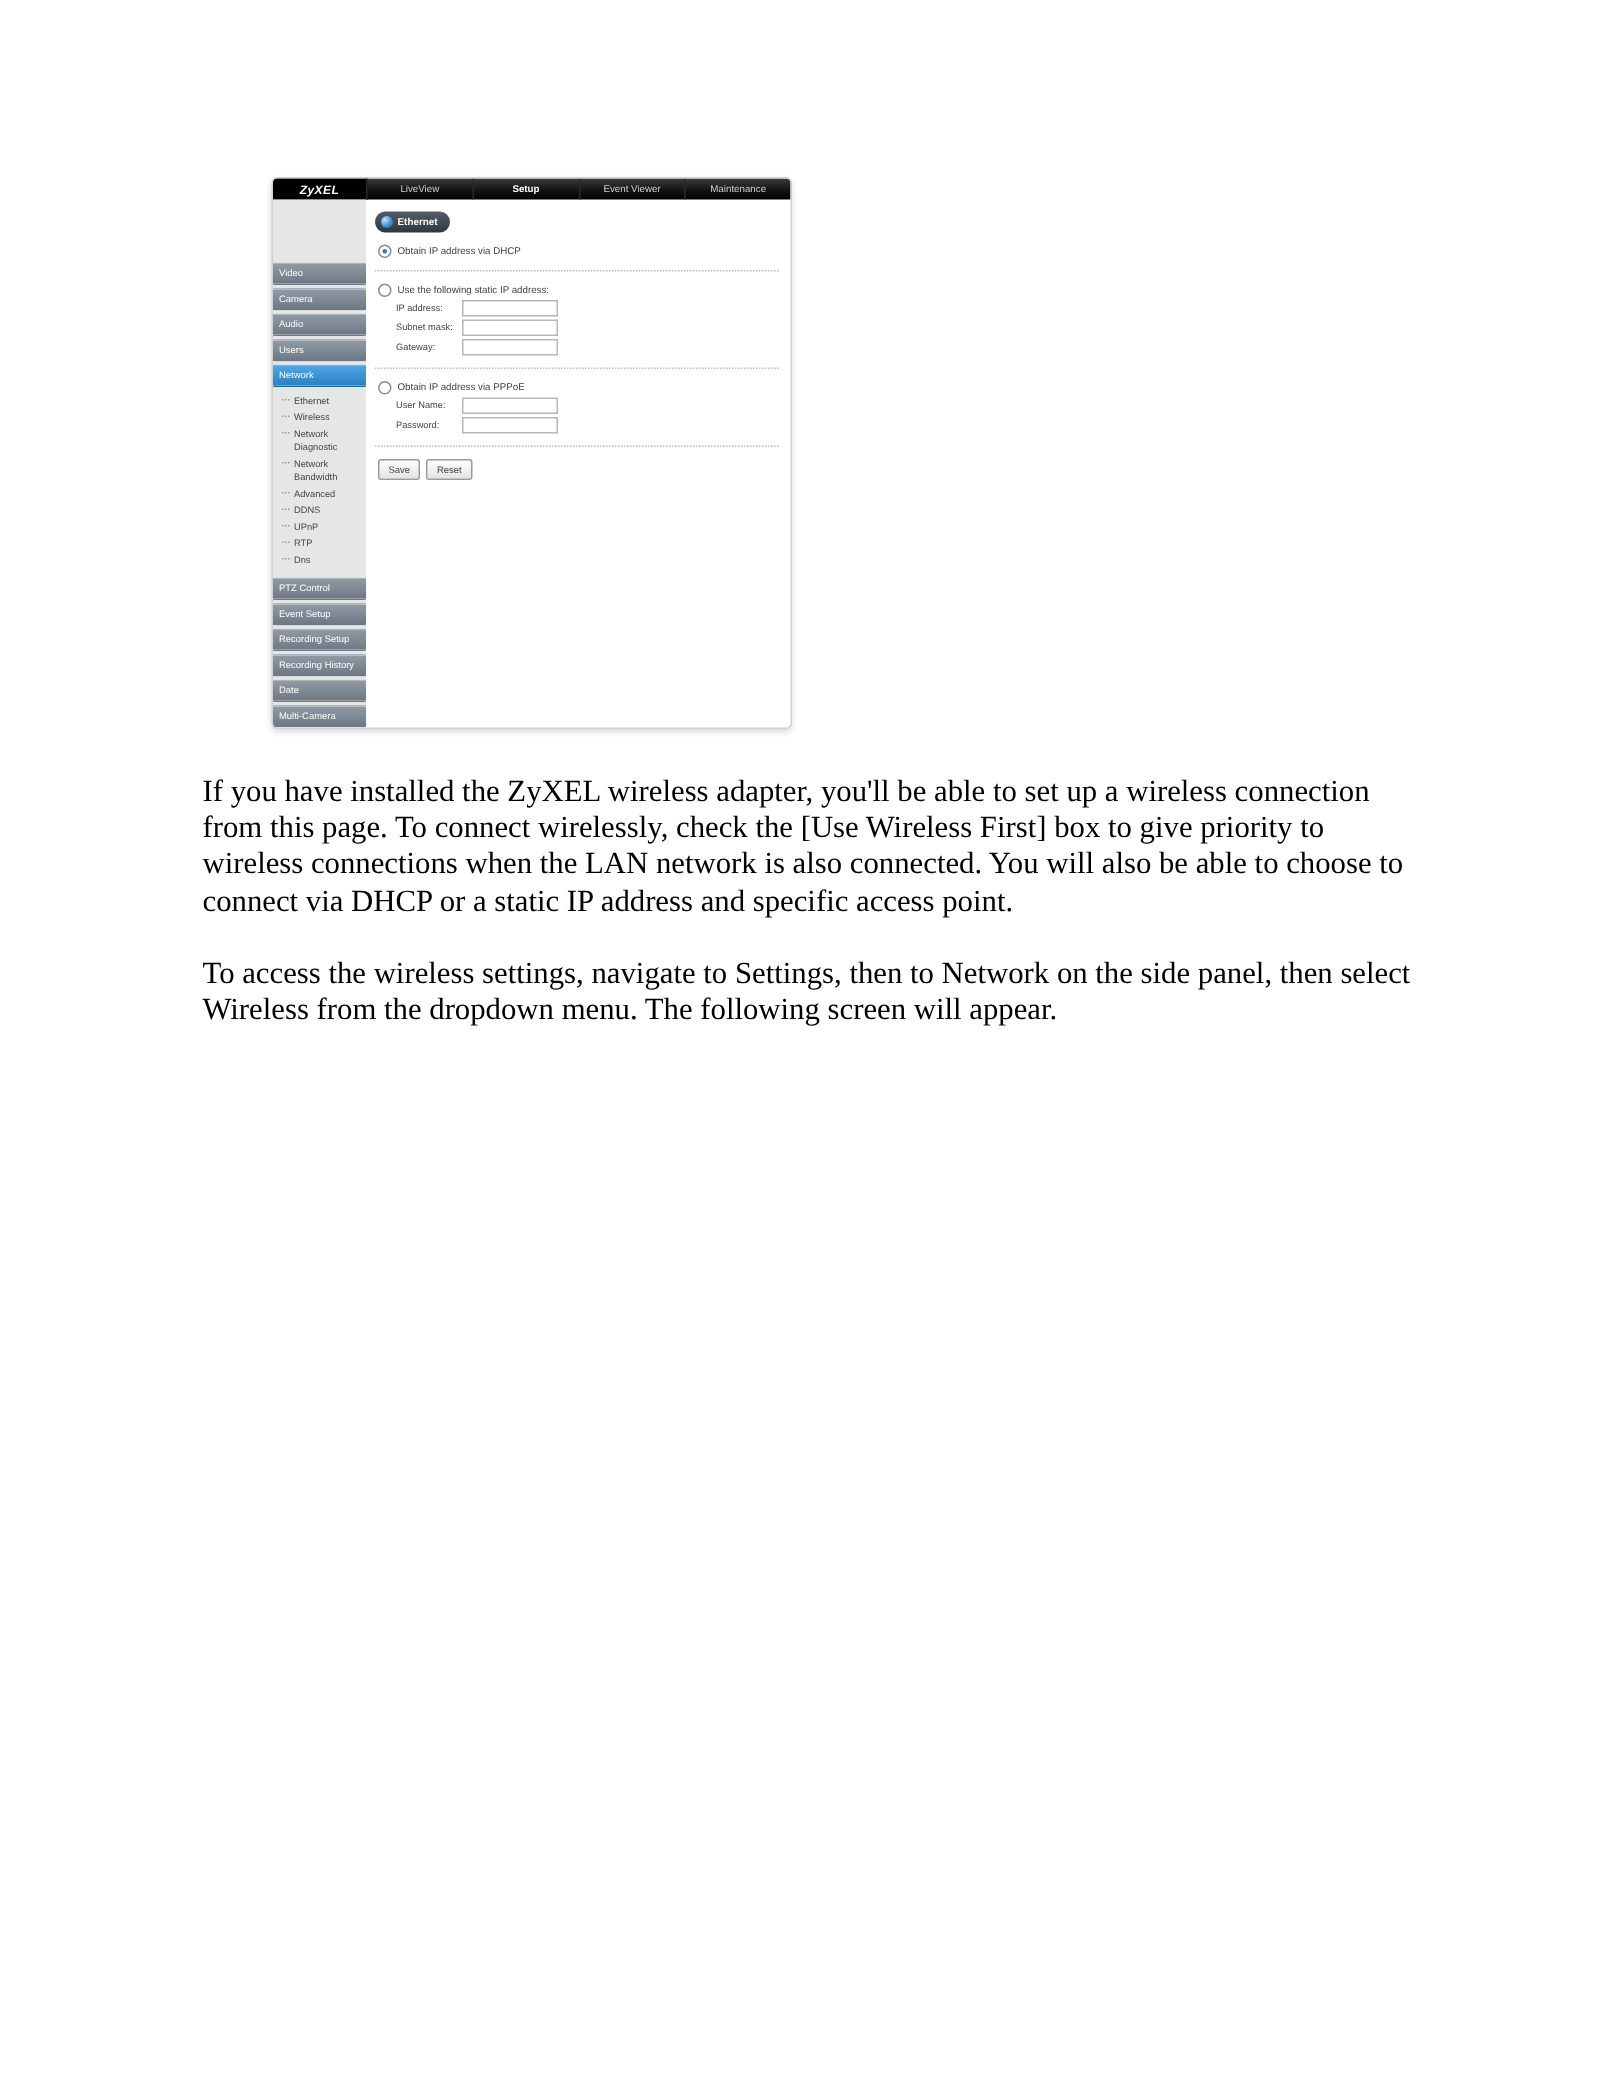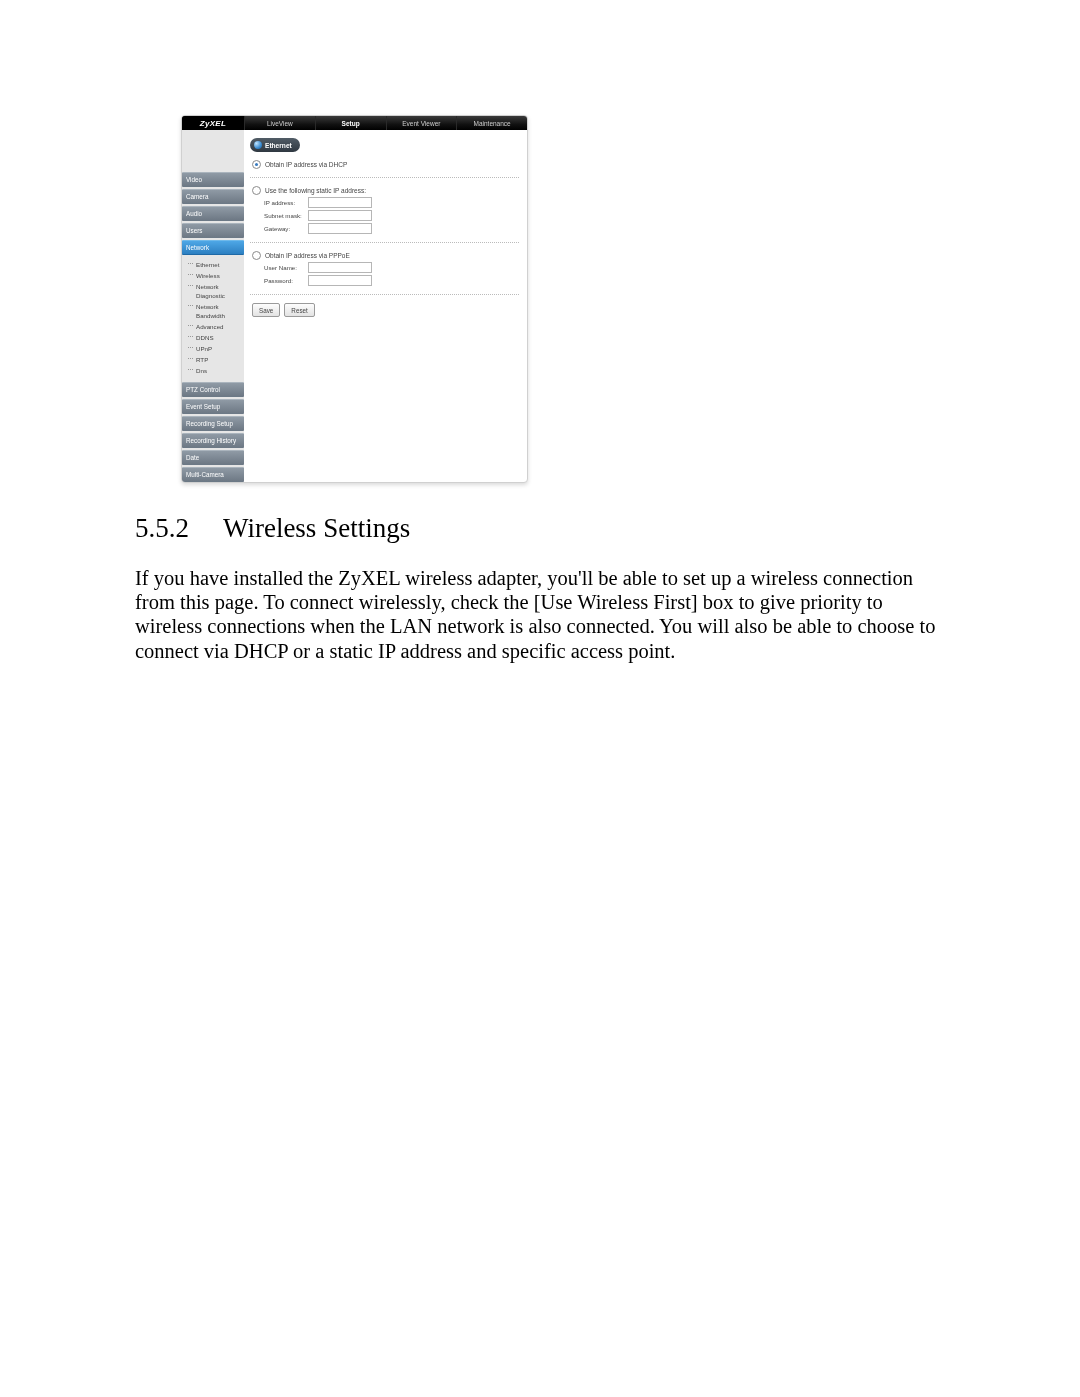--- a/index.html
+++ b/index.html
@@ -3,22 +3,23 @@
 <meta charset="utf-8">
 <style>
   body {
     margin: 0;
     background: #fff;
     font-family: "Times New Roman", Times, serif;
     color: #000;
     width: 1080px;
   }
   .page {
-    padding: 115px 135px 60px 135px;
+    padding: 85px 135px 60px 135px;
     box-sizing: border-box;
+    margin-top: 33px;
   }
   
   .shot-wrap {
     margin: 0 0 30px 46px;
     width: 345px;
     border: 1px solid #d0d0d0;
     border-radius: 4px;
     box-shadow: 0 2px 4px rgba(0,0,0,.15);
     background: #fff;
     font-family: Arial, Helvetica, sans-serif;
@@ -283,20 +284,17 @@
 
         <div class="btn-row">
           <span class="btn">Save</span>
           <span class="btn">Reset</span>
         </div>
       </div>
     </div>
   </div>
 
 
-  <div class="h2">
-    <span class="h2-num">5.5.2</span>
-    <span class="h2-title">Wireless Settings</span>
-  </div>
 
   <p class="para">If you have installed the ZyXEL wireless adapter, you'll be able to set up a wireless connection from this page. To connect wirelessly, check the [Use Wireless First] box to give priority to wireless connections when the LAN network is also connected. You will also be able to choose to connect via DHCP or a static IP address and specific access point.</p>
+  <p class="para">To access the wireless settings, navigate to Settings, then to Network on the side panel, then select Wireless from the dropdown menu. The following screen will appear.</p>
 
 </div>
 
 </body></html>

